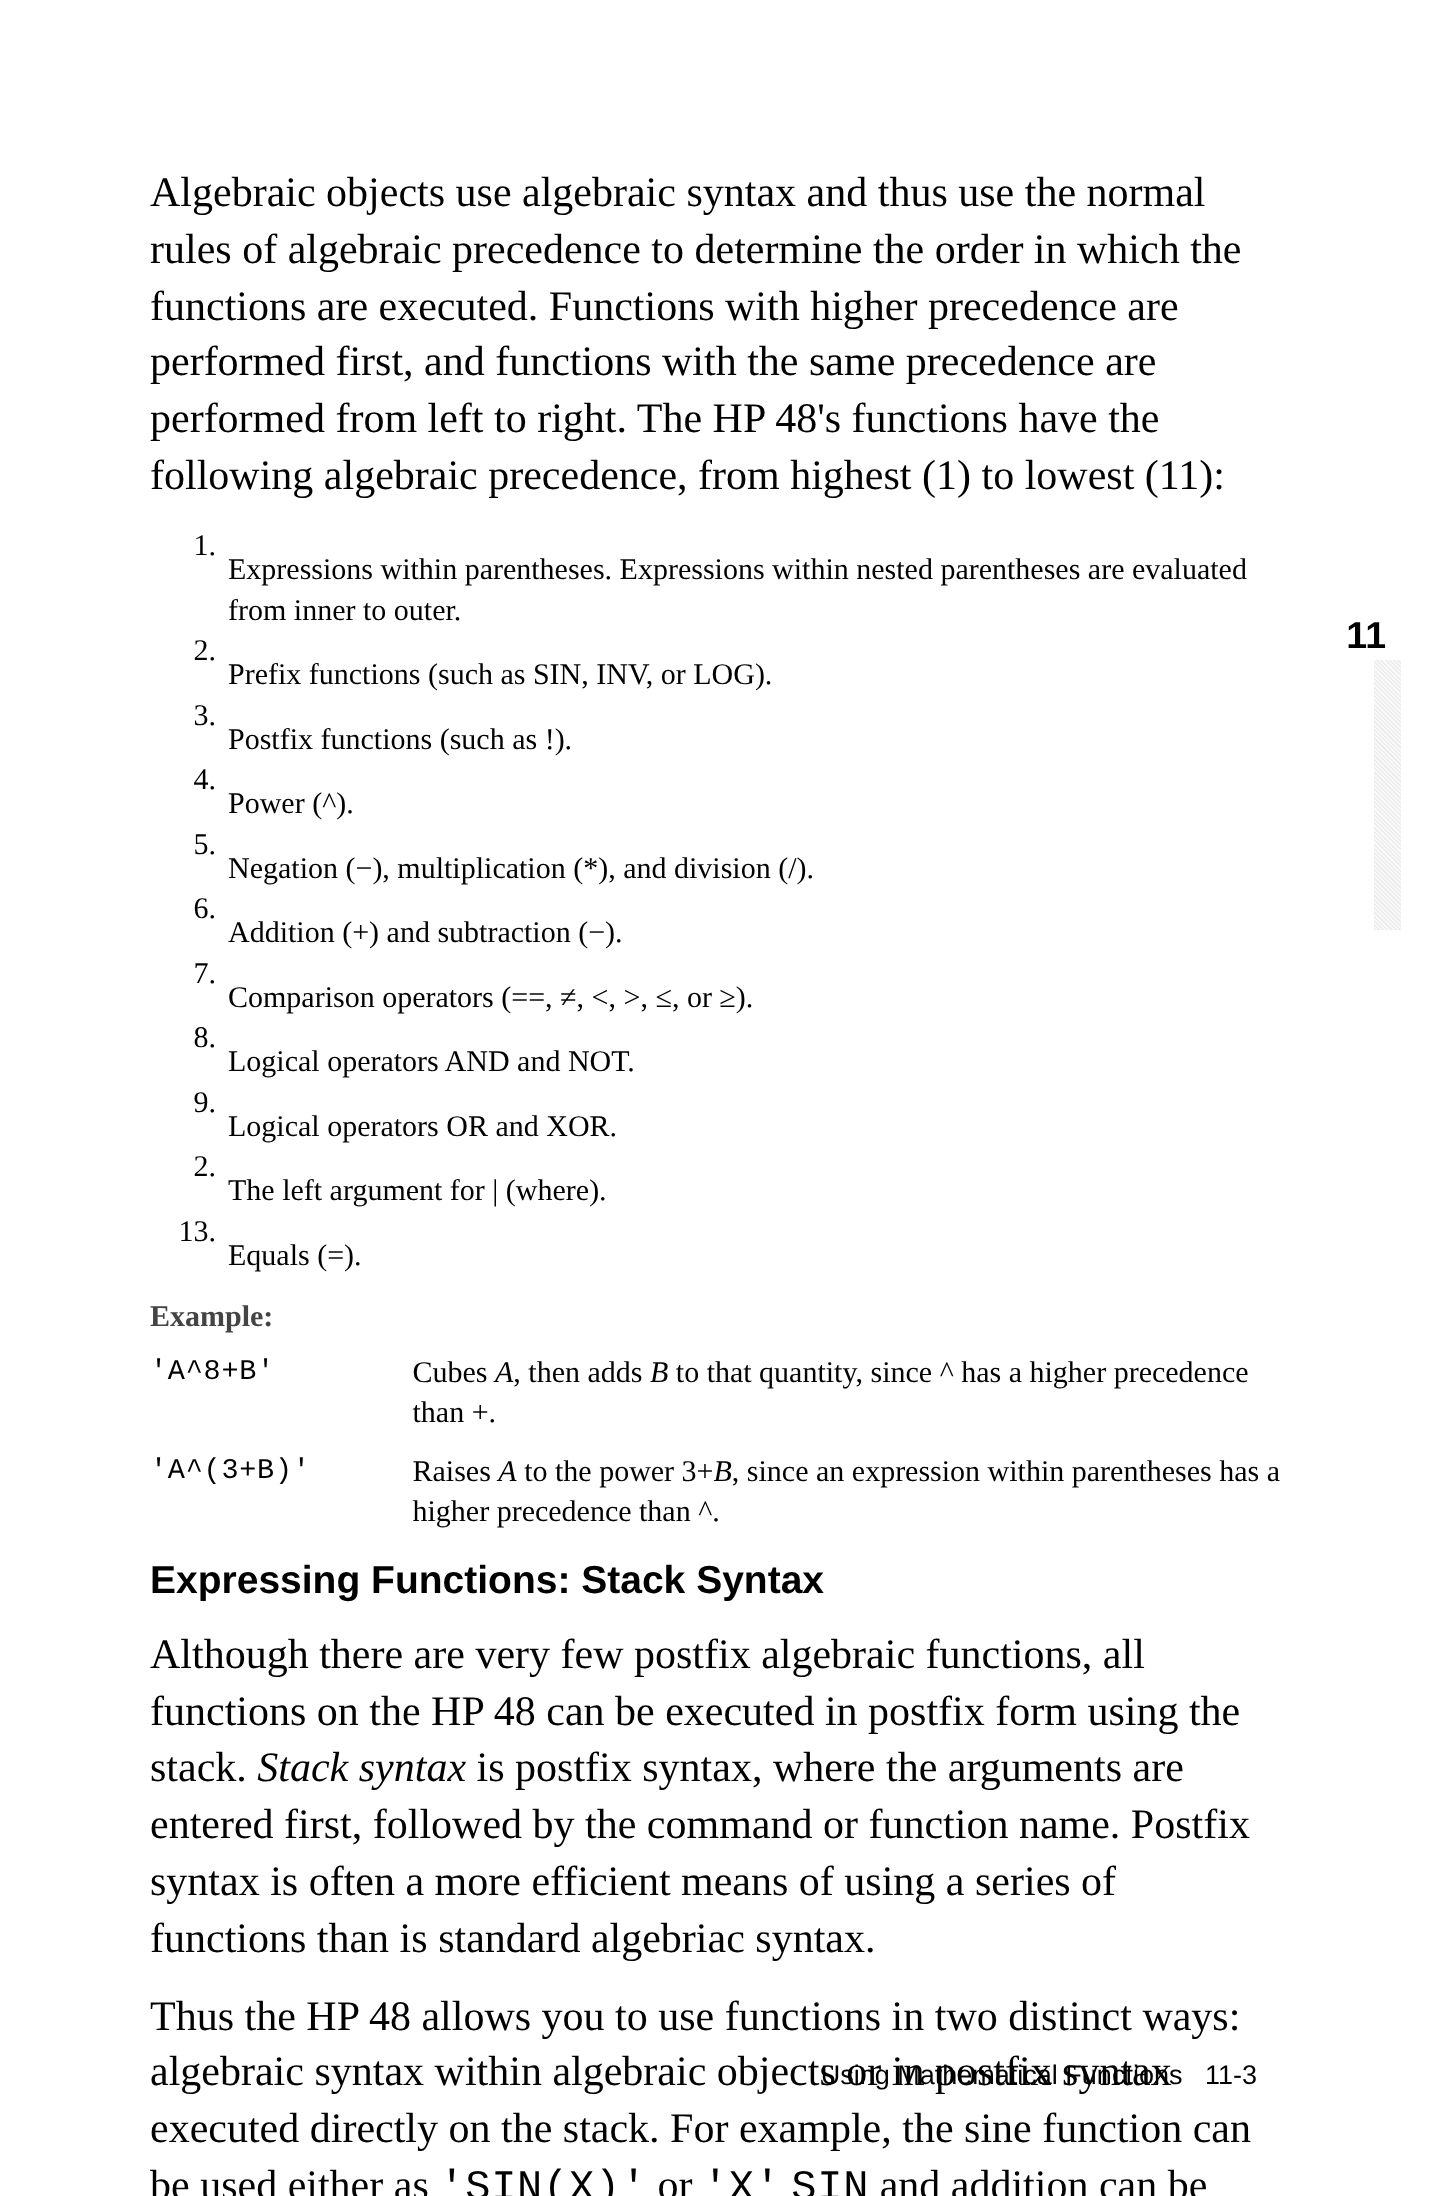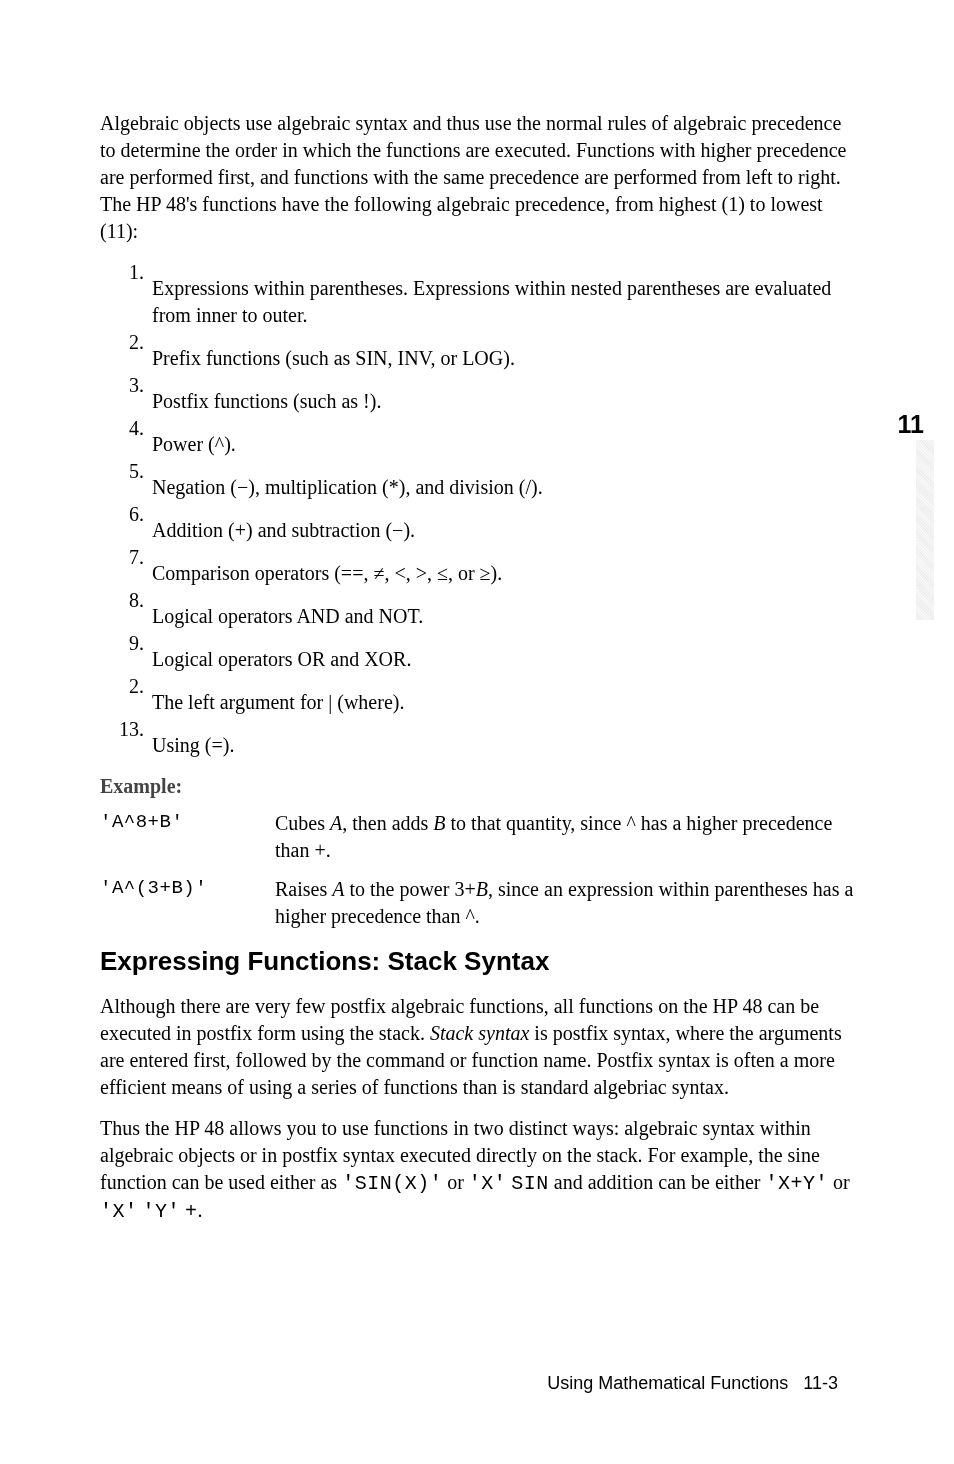--- a/index.html
+++ b/index.html
@@ -14,21 +14,21 @@
     box-sizing: border-box;
   }
   .page {
     padding: 110px 100px 60px 100px;
     box-sizing: border-box;
     position: relative;
     height: 100%;
   }
   p {
     margin: 0 0 14px 0;
-    font-size: 20px;
+    font-size: 28px;
     line-height: 1.35;
   }
   .ol-list {
     margin: 0 0 16px 0;
     padding: 0;
     font-size: 20px;
     line-height: 1.35;
   }
   .ol-item {
     display: flex;
@@ -148,21 +148,21 @@
     <div class="ol-item">
       <span class="ol-num">9.</span>
       <span class="ol-text">Logical operators OR and XOR.</span>
     </div>
     <div class="ol-item">
       <span class="ol-num">2.</span>
       <span class="ol-text">The left argument for | (where).</span>
     </div>
     <div class="ol-item">
       <span class="ol-num">13.</span>
-      <span class="ol-text">Using (=).</span>
+      <span class="ol-text">Equals (=).</span>
     </div>
   </div>
 
   <div class="example-label">Example:</div>
 
   <div class="example-row">
     <div class="example-code">'A^8+B'</div>
     <div class="example-desc">
       <span>Cubes </span><span class="italic">A</span><span>, then adds </span><span class="italic">B</span><span> to that quantity, since ^ has a higher precedence than +.</span>
     </div>

